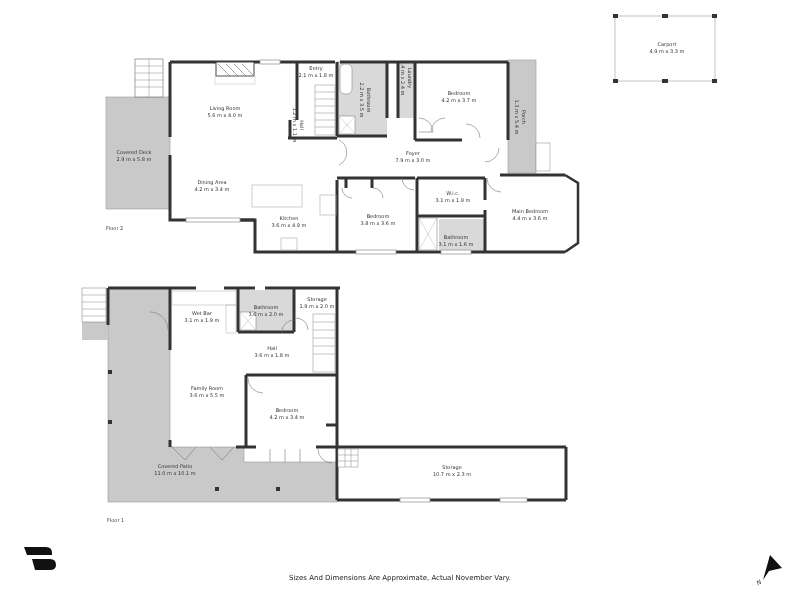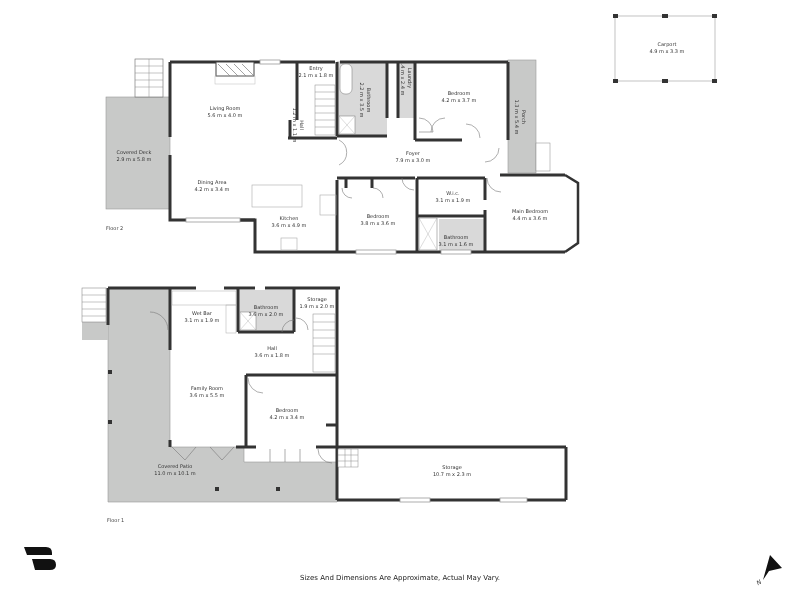--- a/index.html
+++ b/index.html
@@ -323,13 +323,13 @@
 <div class="lbl" style="left:175px;top:469px;">
     <span class="nm">Covered Patio</span>
     <span class="dm">11.0 m x 10.1 m</span>
   </div>
 <div class="lbl" style="left:452px;top:470px;">
     <span class="nm">Storage</span>
     <span class="dm">10.7 m x 2.3 m</span>
   </div>
 <div class="floor-lbl" style="left:107px;top:517px;">Floor 1</div>
 
-<div class="disclaimer">Sizes And Dimensions Are Approximate, Actual May Vary.</div>
+<div class="disclaimer">Sizes And Dimensions Are Approximate, Actual November Vary.</div>
 
 </body></html>

